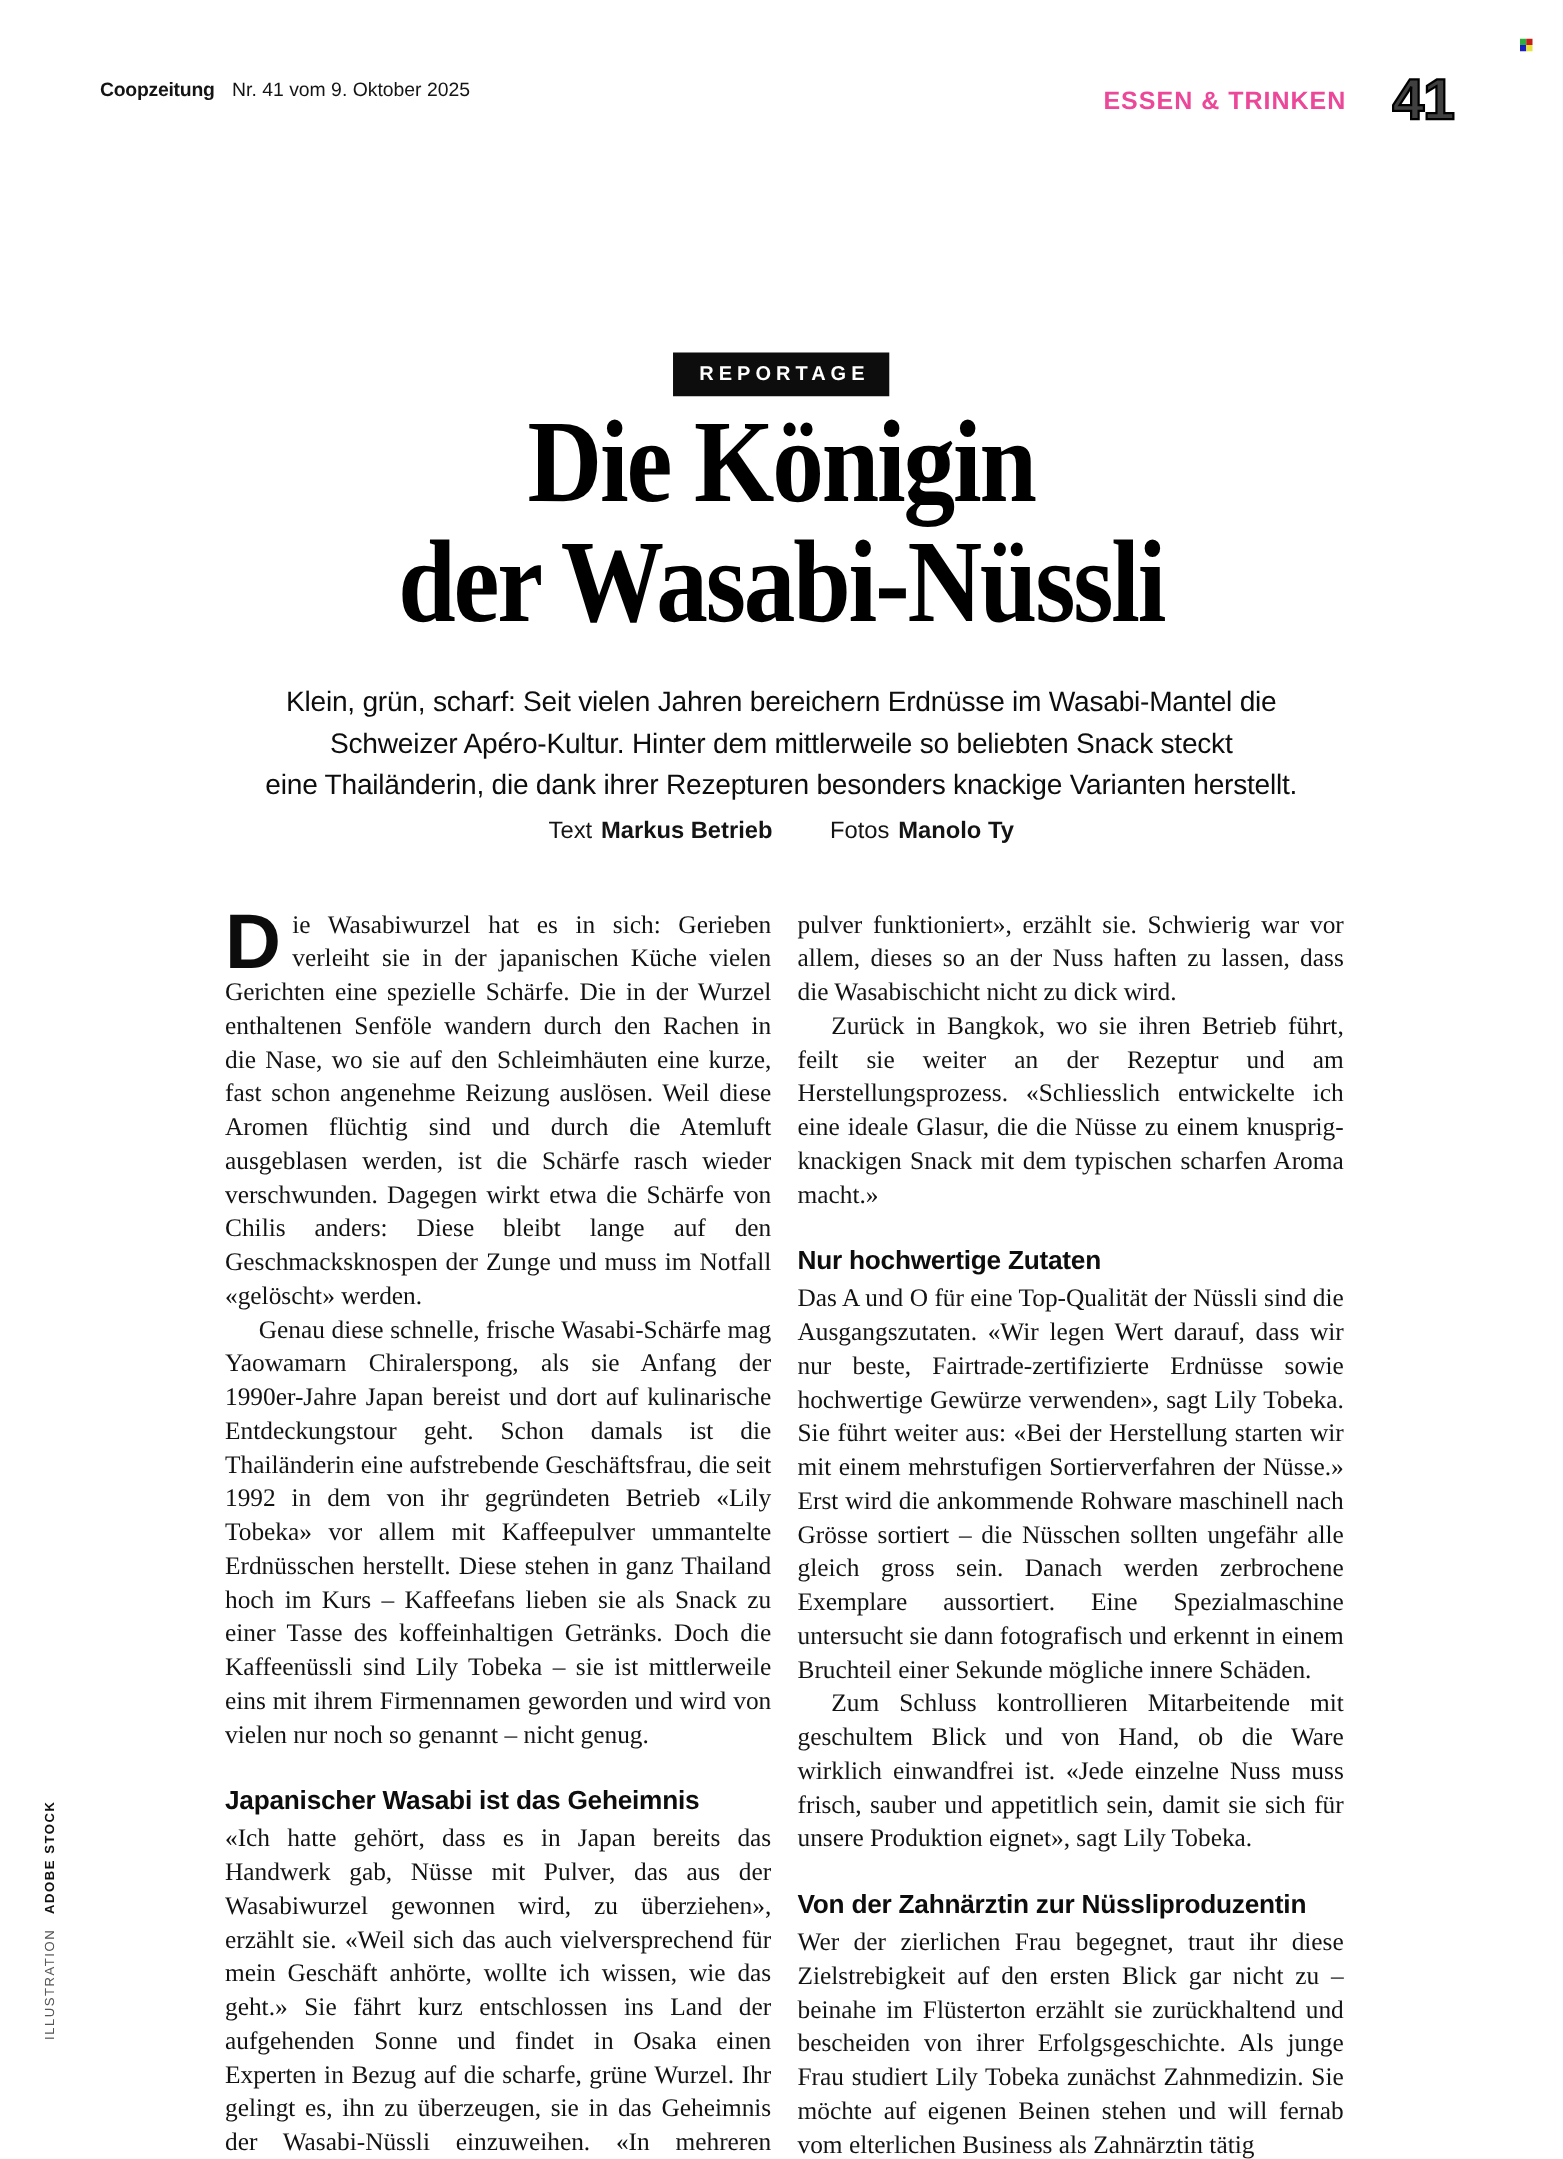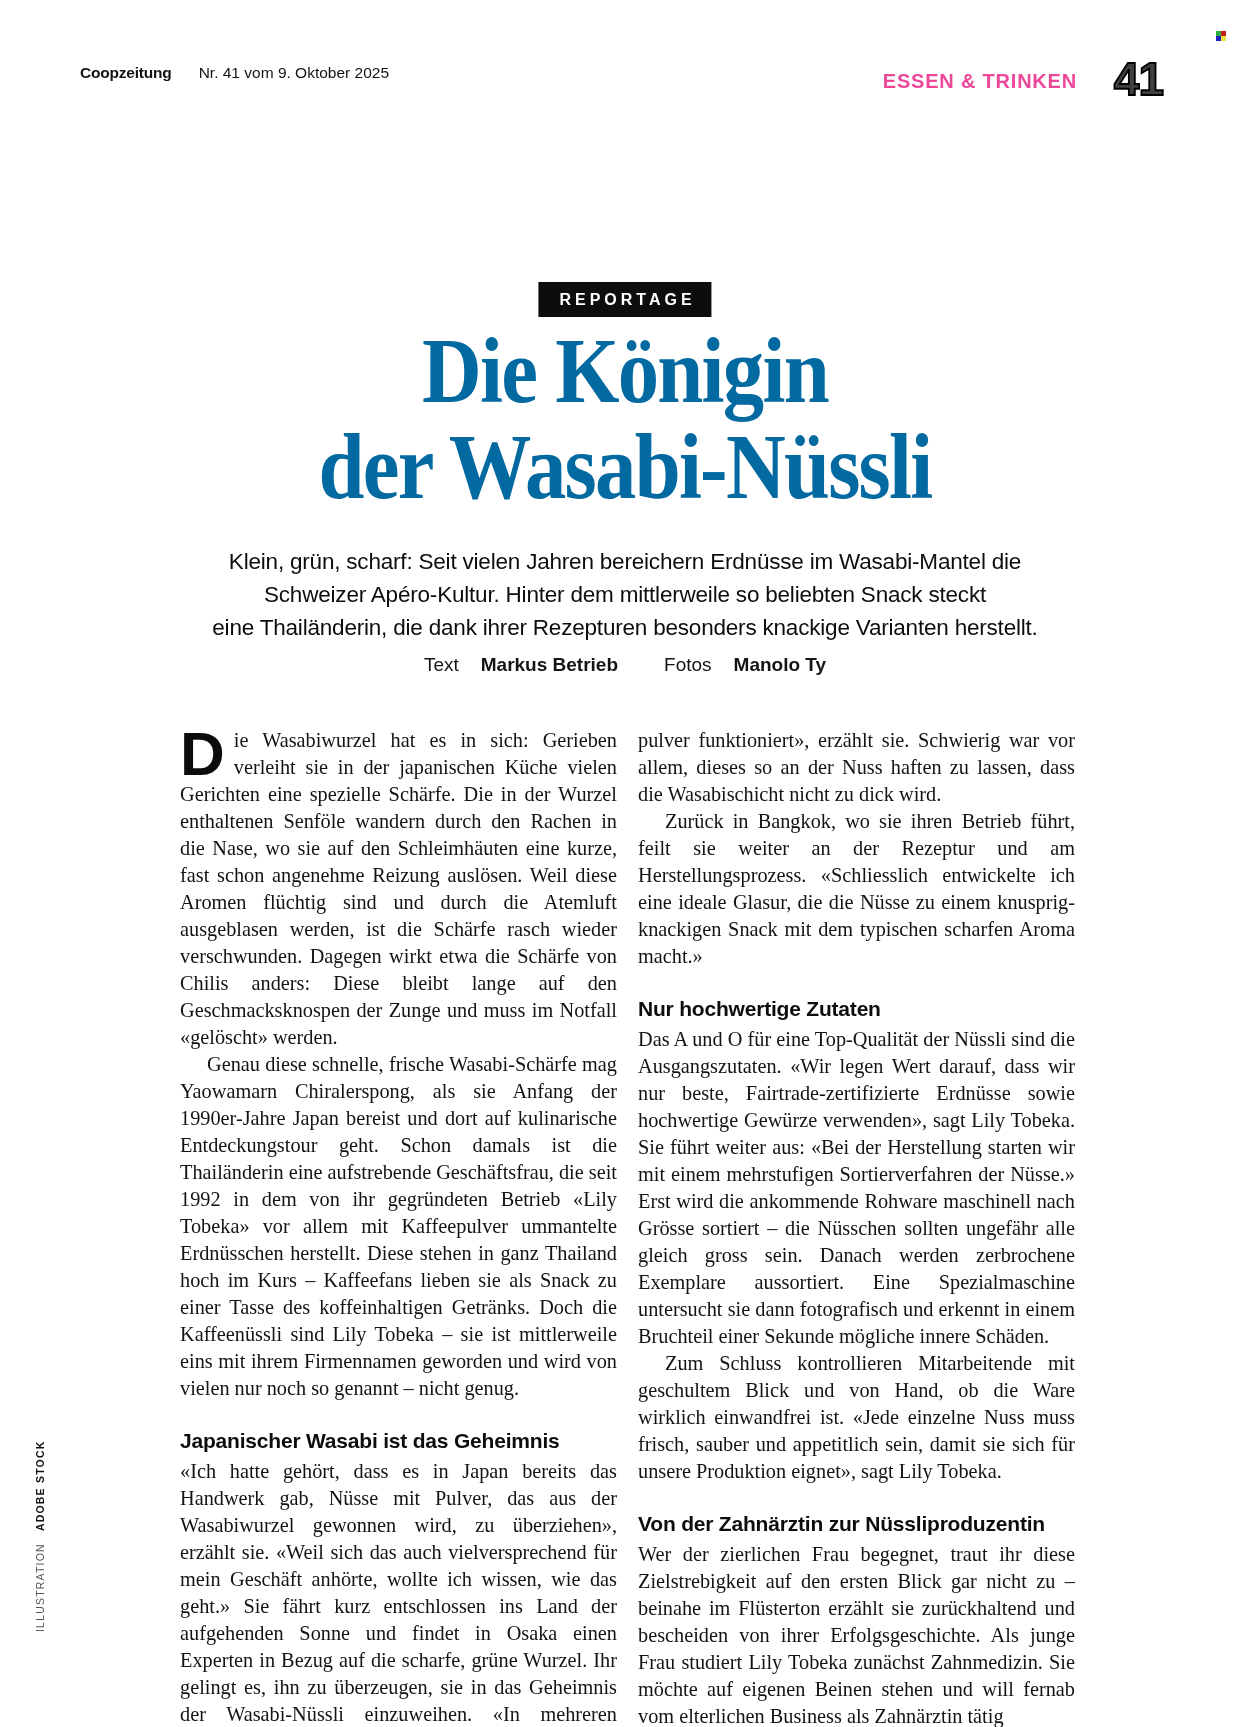--- a/index.html
+++ b/index.html
@@ -12,21 +12,21 @@
     position:relative;
     width:1250px;height:1727px;
     background:#ffffff;
     color:#0f0f0f;
     overflow:hidden;
   }
 
   
   .header-left{
     position:absolute;left:80px;top:64px;
-    display:flex;gap:27px;align-items:baseline;
+    display:flex;gap:14px;align-items:baseline;
     font-size:15.5px;color:#141414;
   }
   .header-left .pub{font-weight:700;letter-spacing:-0.2px;}
   .section-title{
     position:absolute;right:173px;top:70px;
     font-weight:700;font-size:20px;letter-spacing:0.8px;
     color:#ec4899;white-space:nowrap;
   }
   .page-number{
     position:absolute;right:87px;top:56px;
@@ -48,21 +48,21 @@
     font-weight:700;font-size:16px;letter-spacing:4px;
     padding:9px 16px 8px 21px;line-height:1.1;
     white-space:nowrap;
   }
 
   
   .title{
     position:absolute;top:322px;left:0;width:100%;
     text-align:center;
     font-family:"Liberation Serif",serif;
-    font-weight:700;color:#0369a1;
+    font-weight:700;color:#000000;
   }
   .title-line{
     display:block;
     font-size:94px;line-height:96px;letter-spacing:-2px;
     transform:scaleX(0.88);transform-origin:50% 50%;
     white-space:nowrap;
   }
 
   
   .lead{
@@ -73,21 +73,21 @@
     color:#0d0d0d;
     white-space:pre-line;
   }
 
   
   .byline{
     position:absolute;top:654px;left:0;width:100%;
     display:flex;justify-content:center;gap:46px;
     font-size:19px;color:#141414;
   }
-  .byline .pair{display:flex;gap:22px;}
+  .byline .pair{display:flex;gap:7px;}
   .byline b{font-weight:700;}
 
   
   .columns{
     position:absolute;top:727px;left:180px;
     width:895px;
     display:flex;gap:21px;align-items:flex-start;
   }
   .col{
     width:437px;position:relative;

